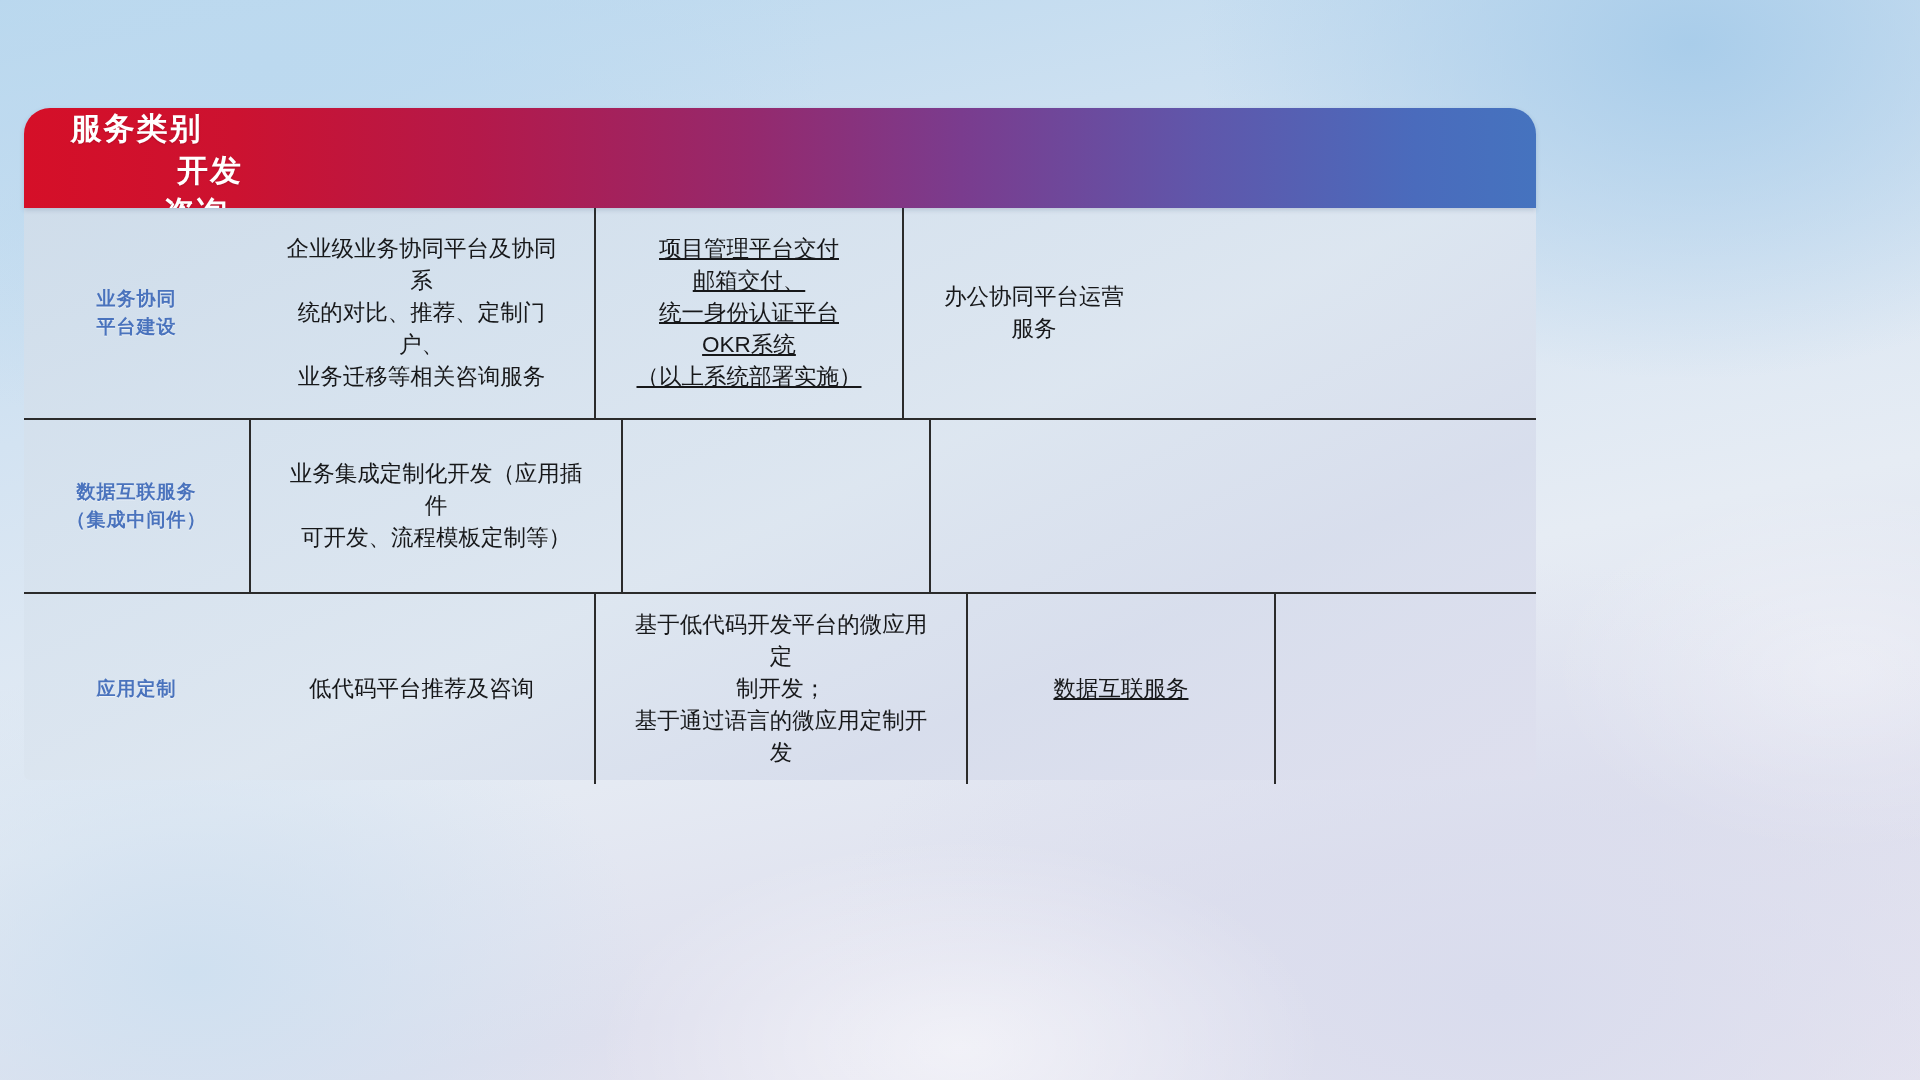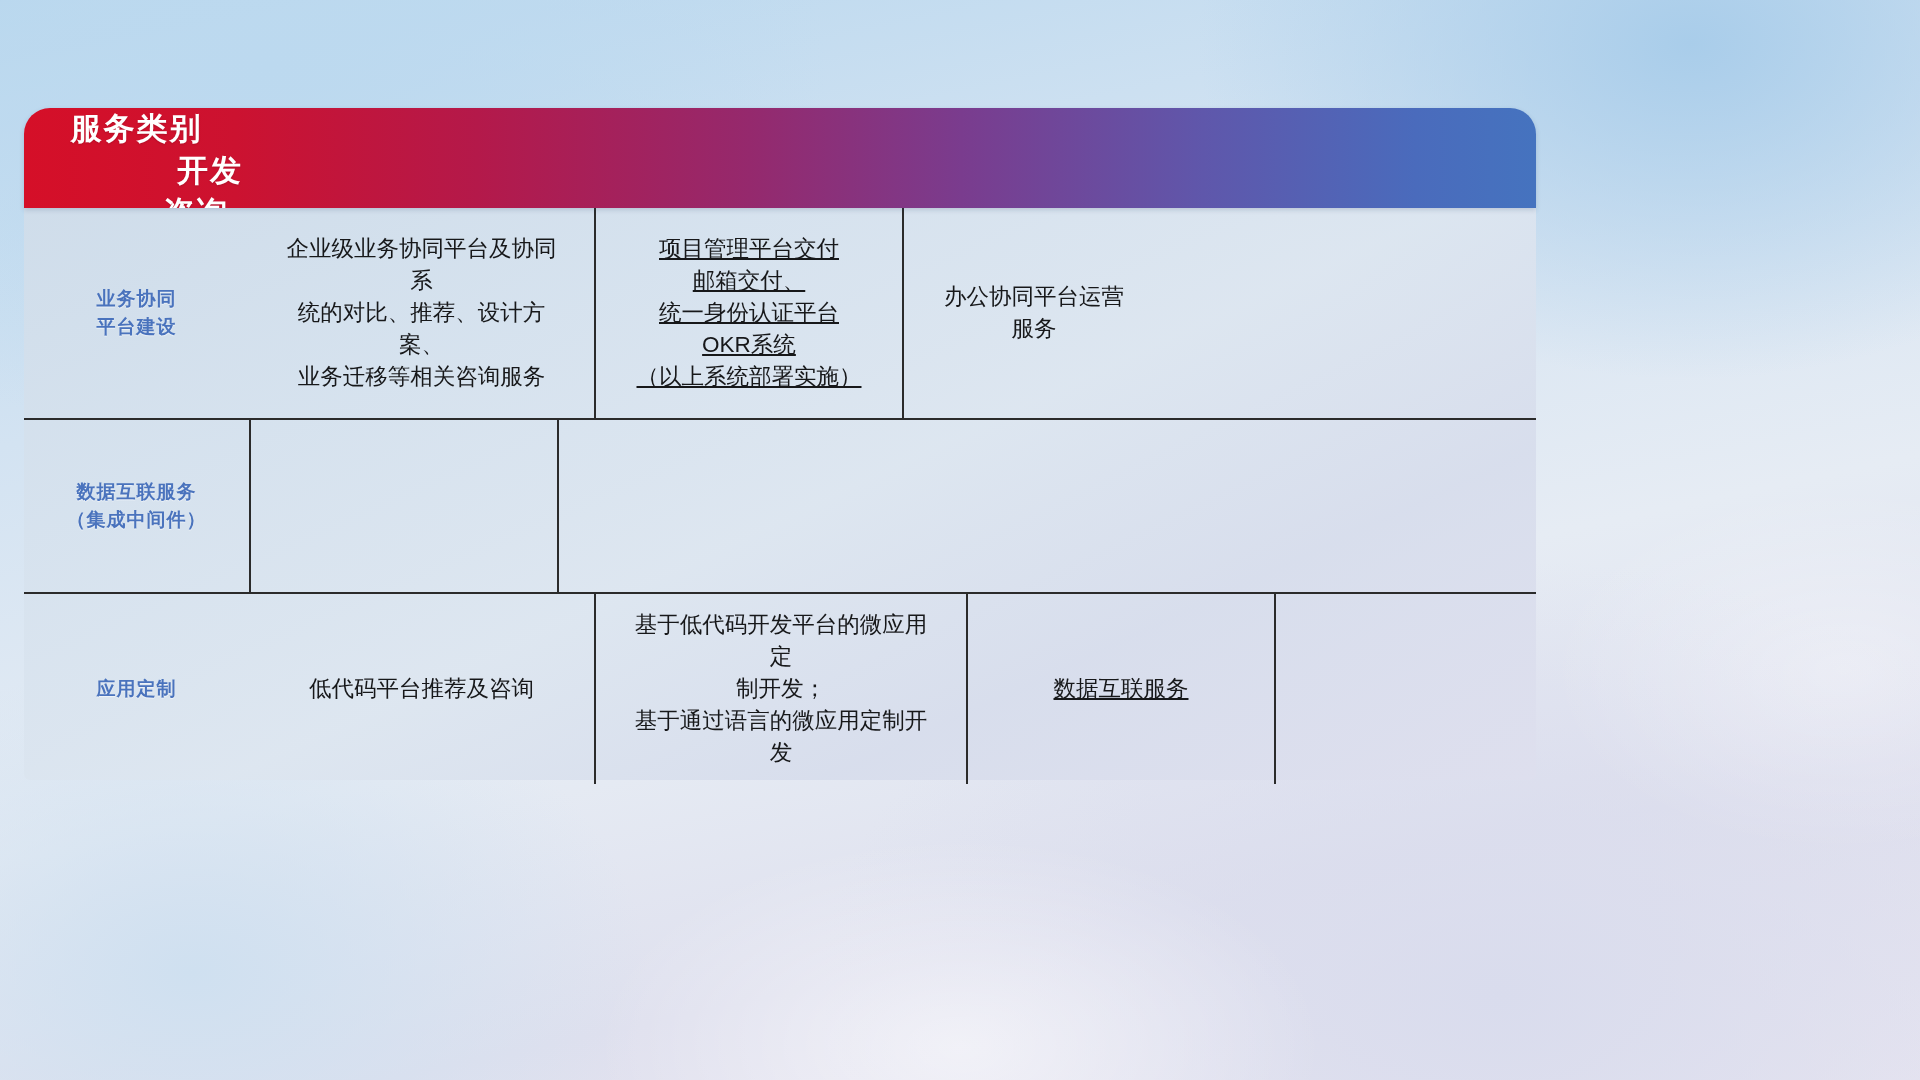--- a/index.html
+++ b/index.html
@@ -139,33 +139,35 @@
     <div class="th c3">交付</div>
     <div class="th c4">运维</div>
   </div>
 
   <div id="table-body">
 
     <div class="trow r1">
       <div class="td cat c0">业务协同
 平台建设</div>
       <div class="td c1">企业级业务协同平台及协同系
-统的对比、推荐、设计方案、
+统的对比、推荐、定制门户、
 业务迁移等相关咨询服务</div>
       <div class="td c3 vline">项目管理平台交付
 邮箱交付、
 统一身份认证平台
 OKR系统
 （以上系统部署实施）</div>
       <div class="td c4 vline">办公协同平台运营服务</div>
     </div>
 
     <div class="trow r2">
       <div class="td cat c0">数据互联服务
 （集成中间件）</div>
+      <div class="td c2 vline">业务集成定制化开发（应用插件
+可开发、流程模板定制等）</div>
       <div class="td c3 vline"></div>
       <div class="td c4 vline"></div>
     </div>
 
     <div class="trow r3">
       <div class="td cat c0">应用定制</div>
       <div class="td c1">低代码平台推荐及咨询</div>
       <div class="td c2 vline">基于低代码开发平台的微应用定
 制开发；
 基于通过语言的微应用定制开发</div>

